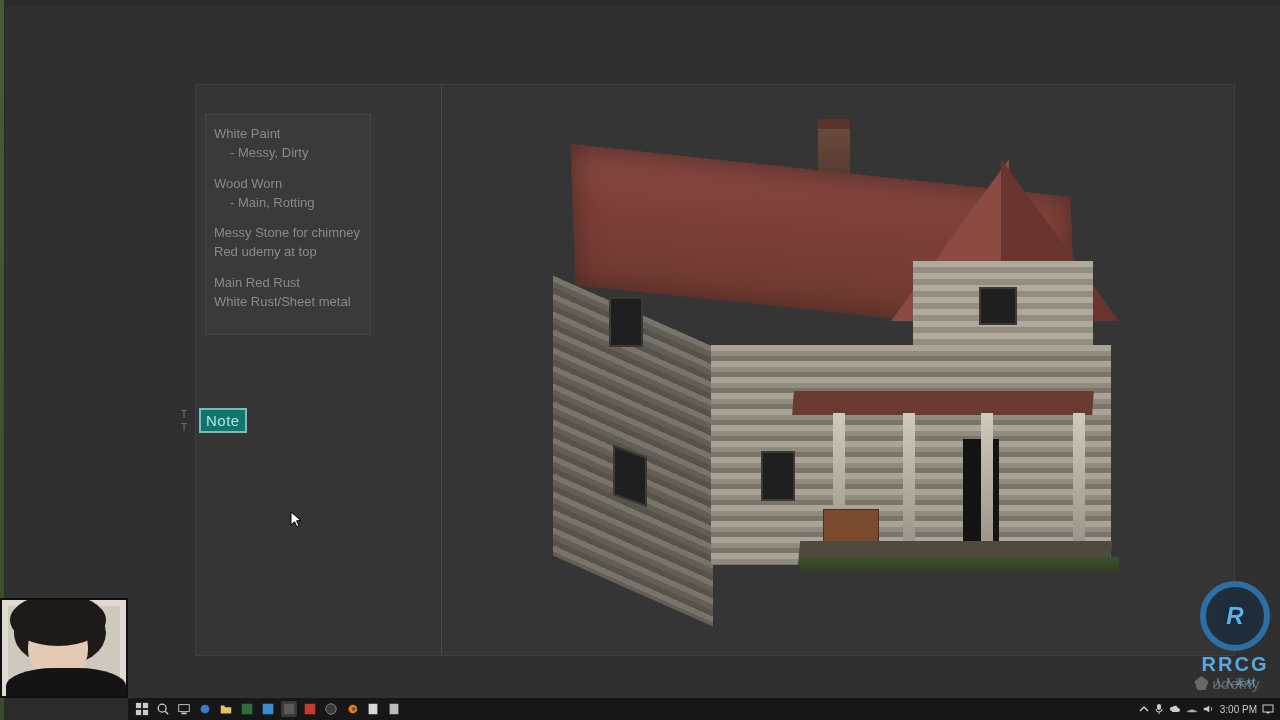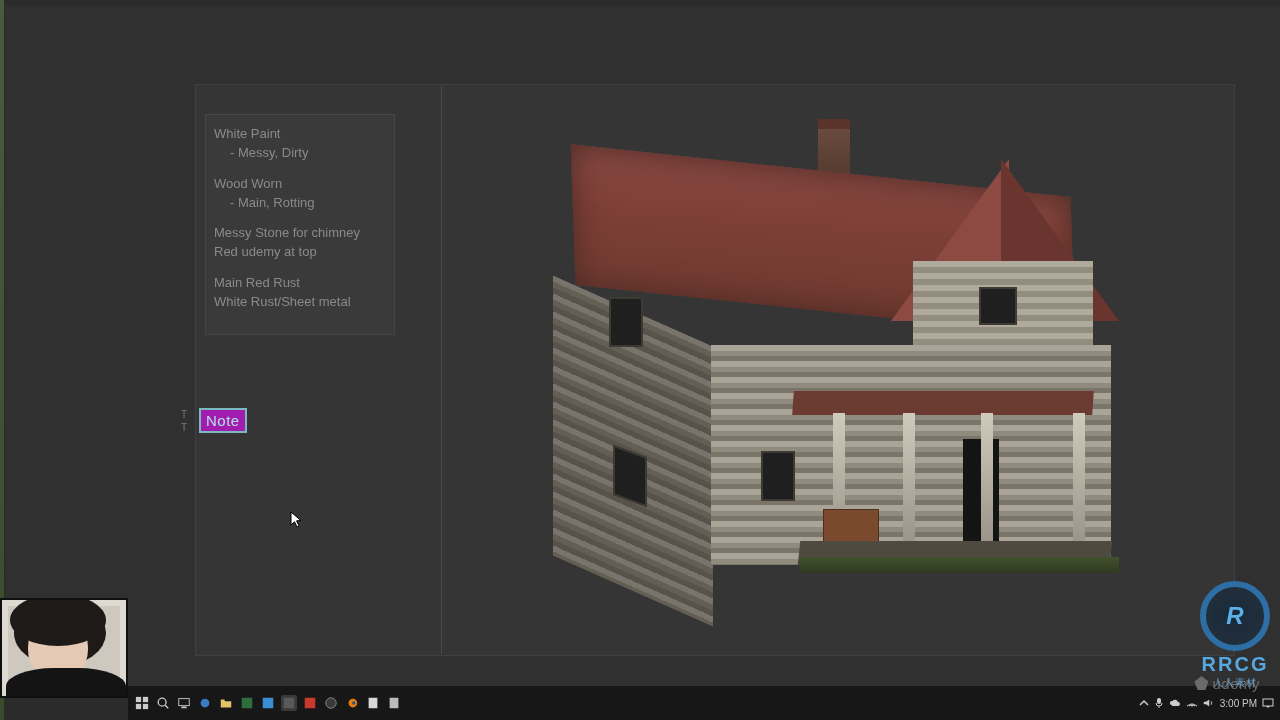--- a/index.html
+++ b/index.html
@@ -4,26 +4,26 @@
 <style>
 *{margin:0;padding:0;box-sizing:border-box}
 html,body{width:1280px;height:720px;overflow:hidden}
 body{background:#2b2b2b;font-family:"Segoe UI",Arial,sans-serif;color:#a8a8a8;position:relative}
 
 .desk-edge{position:absolute;left:0;top:0;width:4px;height:720px;background:linear-gradient(#4a5a3a,#3a4a2a)}
 .main-area{position:absolute;left:5px;top:6px;right:0;bottom:22px;background:#303030}
 .canvas-panel{position:absolute;left:190px;top:78px;width:1040px;height:572px;background:#353535;border:1px solid #404040}
 .divider{position:absolute;left:436px;top:80px;width:1px;height:568px;background:#4a4a4a}
 
-.notes-box{position:absolute;left:200px;top:108px;width:190px;background:#3a3a3a;border:1px solid #464646;padding:10px 8px;font-size:13px;line-height:1.45;color:#8a8a8a}
+.notes-box{position:absolute;left:200px;top:108px;width:166px;background:#3a3a3a;border:1px solid #464646;padding:10px 8px;font-size:13px;line-height:1.45;color:#8a8a8a}
 .notes-box p{margin-bottom:12px}
 .notes-box .sub{padding-left:16px}
 
 .t-handle{position:absolute;left:176px;font-size:10px;color:#7a7a7a}
-.note-tag{position:absolute;left:194px;top:402px;background:#a21caf;border:2px solid #7ababf;color:#b2e3e7;font-size:15px;padding:2px 5px;letter-spacing:.5px}
+.note-tag{position:absolute;left:194px;top:402px;background:#0f766e;border:2px solid #7ababf;color:#b2e3e7;font-size:15px;padding:2px 5px;letter-spacing:.5px}
 
 .cursor{position:absolute;left:285px;top:505px;pointer-events:none}
 .cursor svg{display:block}
 
 .ref-image{position:absolute;left:508px;top:105px;width:620px;height:490px}
 
 
 .roof-main{position:absolute;left:60px;top:60px;width:500px;height:140px;background:linear-gradient(178deg,#8a4a44,#7d3f37 40%,#6e3a30);transform:skewY(8deg) rotate(-2deg);box-shadow:inset 0 0 30px #4d2a24}
 .roof-frontL{position:absolute;left:378px;top:48px;width:0;height:0;border-left:118px solid transparent;border-bottom:162px solid #8c4a42}
 .roof-frontR{position:absolute;left:488px;top:48px;width:0;height:0;border-right:118px solid transparent;border-bottom:162px solid #6a352e}
@@ -41,21 +41,21 @@
 .door{position:absolute;left:450px;top:328px;width:36px;height:104px;background:#141414}
 .rustbox{position:absolute;left:310px;top:398px;width:56px;height:48px;background:#7a4a2e;border:1px solid #4e2f1d}
 .grass{position:absolute;left:286px;top:446px;width:320px;height:16px;background:linear-gradient(#41512e,#2f3a20)}
 
 .webcam{position:absolute;left:0;top:598px;width:128px;height:100px;background:#dedad2;border:2px solid #101010;overflow:hidden}
 .wc-bg{position:absolute;left:6px;top:6px;right:6px;bottom:0;background:#cfc8bf}
 .wc-head{position:absolute;left:26px;top:14px;width:60px;height:66px;border-radius:50% 50% 46% 46%;background:#e4c9b4}
 .wc-hair{position:absolute;left:12px;top:0;width:92px;height:66px;border-radius:50%;background:#1e1a18}
 .wc-body{position:absolute;left:4px;top:68px;width:120px;height:46px;border-radius:40% 40% 0 0;background:#141414}
 
-.taskbar{position:absolute;left:128px;right:0;bottom:0;height:34px;background:#171717;display:flex;align-items:center}
+.taskbar{position:absolute;left:128px;right:0;bottom:0;height:22px;background:#171717;display:flex;align-items:center}
 .tb-left{display:flex;align-items:center;gap:5px;padding-left:6px}
 .tb-ico{width:16px;height:16px;display:flex;align-items:center;justify-content:center;color:#c8c8c8;font-size:11px;border-radius:2px}
 .tb-ico.active{background:#3a3a3a}
 .tb-ico svg{width:14px;height:14px}
 .tb-right{margin-left:auto;display:flex;align-items:center;gap:5px;padding-right:6px;color:#c8c8c8;font-size:10px}
 .tray-ico{color:#c8c8c8;display:flex}
 
 .udemy{position:absolute;right:20px;bottom:28px;font-size:15px;color:#6a6a6a;letter-spacing:.5px}
 .udemy:before{content:"";display:inline-block;width:14px;height:14px;background:#6a6a6a;clip-path:polygon(50% 0,100% 40%,78% 100%,22% 100%,0 40%);margin-right:4px;vertical-align:-1px}
 

